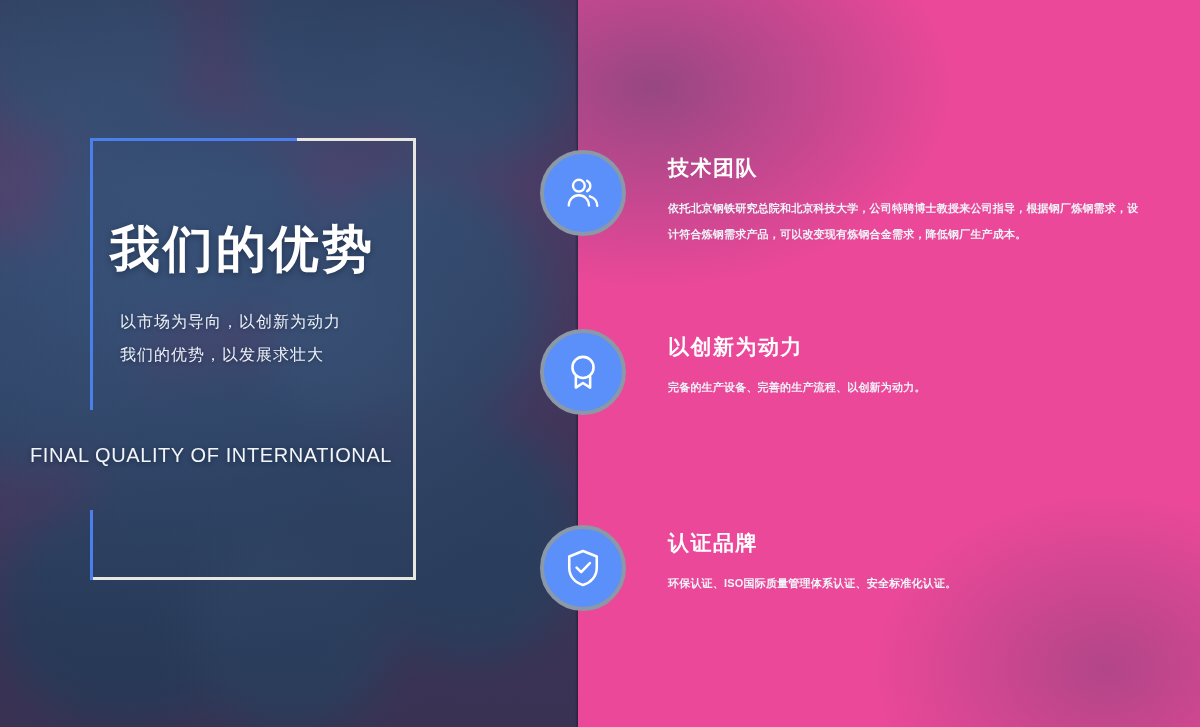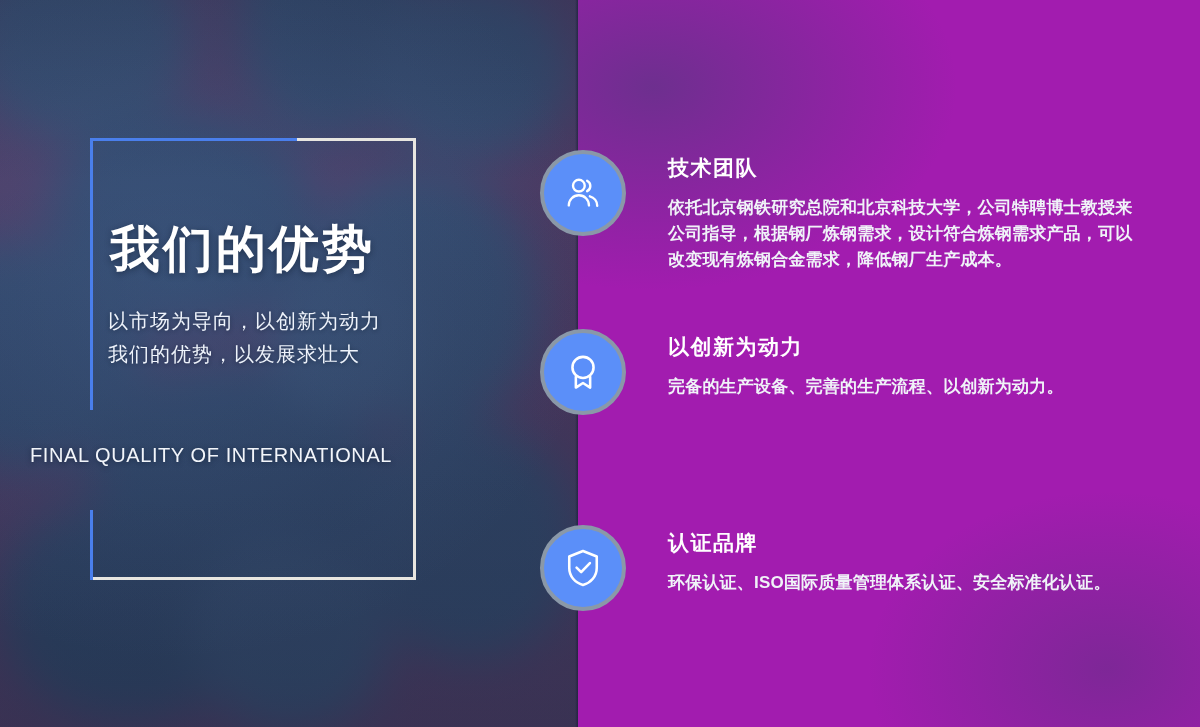--- a/index.html
+++ b/index.html
@@ -50,37 +50,37 @@
   .e-left-2    { left:0;    top:372px;width:3px; height:70px; }
 
   
   #advantage-title {
     position:absolute; left:110px; top:222px; width:300px;
     font-size:50px; font-weight:700; color:#ffffff;
     letter-spacing:3px; line-height:1.1;
     text-shadow:0 2px 6px rgba(10,22,40,.45);
   }
   #advantage-sub {
-    position:absolute; left:108px; top:305px; width:300px;
-    font-size:20px; color:#eef3fb; line-height:33px; letter-spacing:1px;
+    position:absolute; left:120px; top:305px; width:300px;
+    font-size:16px; color:#eef3fb; line-height:33px; letter-spacing:1px;
     text-shadow:0 1px 4px rgba(10,22,40,.45);
   }
   #advantage-en {
     position:absolute; left:22px; top:440px; width:378px;
     font-size:20px; color:#f2f5fa; line-height:30px;
     letter-spacing:.6px; text-align:right;
     text-shadow:0 1px 5px rgba(10,22,40,.5);
   }
   #advantage-en .en-line-1 { display:block;text-align:center; }
   #advantage-en .en-line-2 { display:block; }
 
   
   #right-panel {
     position:absolute; left:578px; top:0; width:622px; height:727px;
-    background:#a21caf;
+    background:#ec4899;
   }
   #right-panel::before {
     content:""; position:absolute; inset:0;
     background:
       radial-gradient(70% 40% at 12% 12%, rgba(46,70,104,.45) 0%, rgba(28,46,73,0) 70%),
       radial-gradient(55% 35% at 85% 92%, rgba(42,64,96,.30) 0%, rgba(28,46,73,0) 70%);
     pointer-events:none;
   }
 
   .feature { position:absolute; left:-38px; width:620px; }
@@ -95,21 +95,21 @@
     border:4px solid #8a98a8;
     display:flex; align-items:center; justify-content:center;
   }
   .feat-icon svg { width:44px; height:44px; display:block; }
   .feat-body { margin-left:128px; padding-top:4px; }
   .feat-title {
     font-size:21px; font-weight:700; color:#ffffff;
     letter-spacing:1.5px; margin-bottom:13px;
   }
   .feat-desc {
-    font-size:17px; font-weight:700; color:#f0f3f8;
+    font-size:11px; font-weight:700; color:#f0f3f8;
     line-height:26px; letter-spacing:.2px; max-width:476px;
   }
 </style>
 </head>
 <body>
 
 <div id="stage">
 
   <div id="left-panel">
     <div class="photo-layer">

